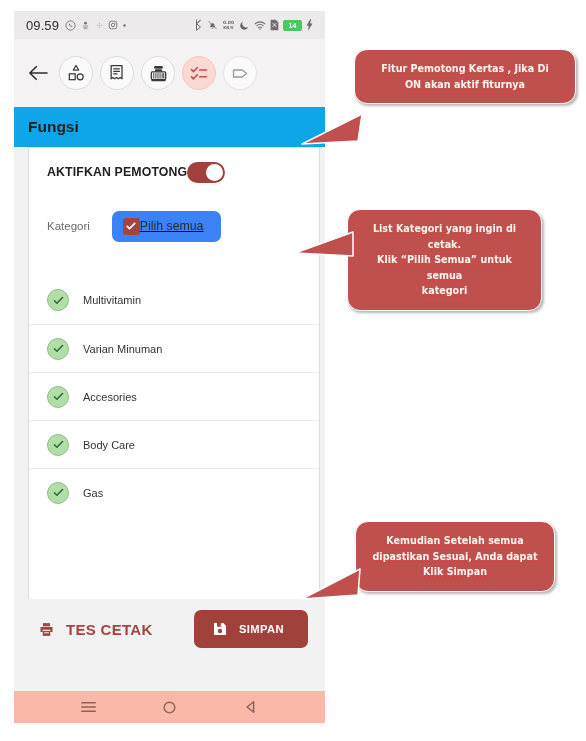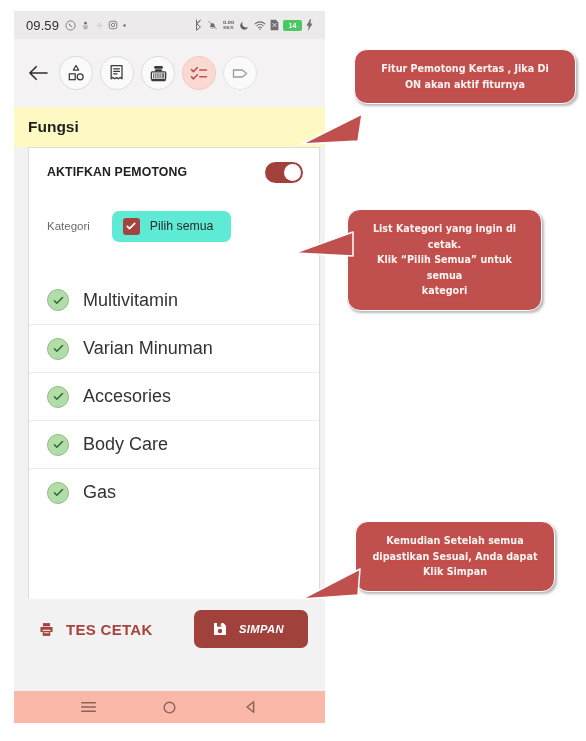--- a/index.html
+++ b/index.html
@@ -100,21 +100,21 @@
   
   #sheet {
     position: absolute;
     left: 0; top: 96px;
     width: 311px;
     height: 584px;
     background: #f2f2f2;
   }
   #sheet-header {
     height: 40px;
-    background: #fef9c3;
+    background: #0ea5e9;
     display: flex;
     align-items: center;
     padding-left: 14px;
   }
   #sheet-title {
     font-size: 15.5px;
     font-weight: bold;
     color: #1f1f1f;
   }
 
@@ -127,21 +127,21 @@
     background: #ffffff;
     border: 1px solid #dcdcdc;
     border-bottom: none;
     overflow: hidden;
   }
 
   #cut-row {
     height: 48px;
     display: flex;
     align-items: center;
-    justify-content: space-between;
+    justify-content: flex-start;
     padding: 0 16px 0 18px;
   }
   #cut-label {
     font-size: 12.3px;
     font-weight: bold;
     color: #212121;
     letter-spacing: 0.15px;
   }
   #cut-toggle {
     width: 38px; height: 21px;
@@ -165,25 +165,25 @@
     padding-left: 18px;
     gap: 22px;
   }
   #kategori-label {
     font-size: 11.5px;
     color: #6b6b6b;
   }
   #select-all-chip {
     display: flex;
     align-items: center;
-    gap: 10px;
-    background: #5eead4;
+    background: #3b82f6;
     border-radius: 7px;
     padding: 7px 18px 7px 11px;
     cursor: pointer;
+    text-decoration: underline;
   }
   #select-all-box {
     width: 17px; height: 17px;
     border-radius: 3px;
     background: #a5433e;
     display: flex;
     align-items: center;
     justify-content: center;
   }
   #select-all-label {
@@ -204,21 +204,21 @@
   .cat-row:first-child { border-top: none; }
   .cat-check {
     width: 22px; height: 22px;
     border-radius: 50%;
     background: #b3dcab;
     border: 1px solid #8ec084;
     display: flex; align-items: center; justify-content: center;
     flex: 0 0 auto;
   }
   .cat-name {
-    font-size: 18px;
+    font-size: 11px;
     color: #333333;
   }
 
   
   #action-bar {
     position: absolute;
     left: 0; top: 492px;
     width: 311px; height: 60px;
     display: flex;
     align-items: center;
@@ -244,21 +244,20 @@
     background: #a0413c;
     border-radius: 7px;
     padding: 11px 24px 11px 18px;
     cursor: pointer;
   }
   #simpan-label {
     font-size: 11.2px;
     font-weight: bold;
     color: #ffffff;
     letter-spacing: 0.4px;
-    font-style: italic;
   }
 
   
   #nav-bar {
     position: absolute;
     left: 0; top: 680px;
     width: 311px; height: 32px;
     background: #fab9a8;
     display: flex;
     align-items: center;

